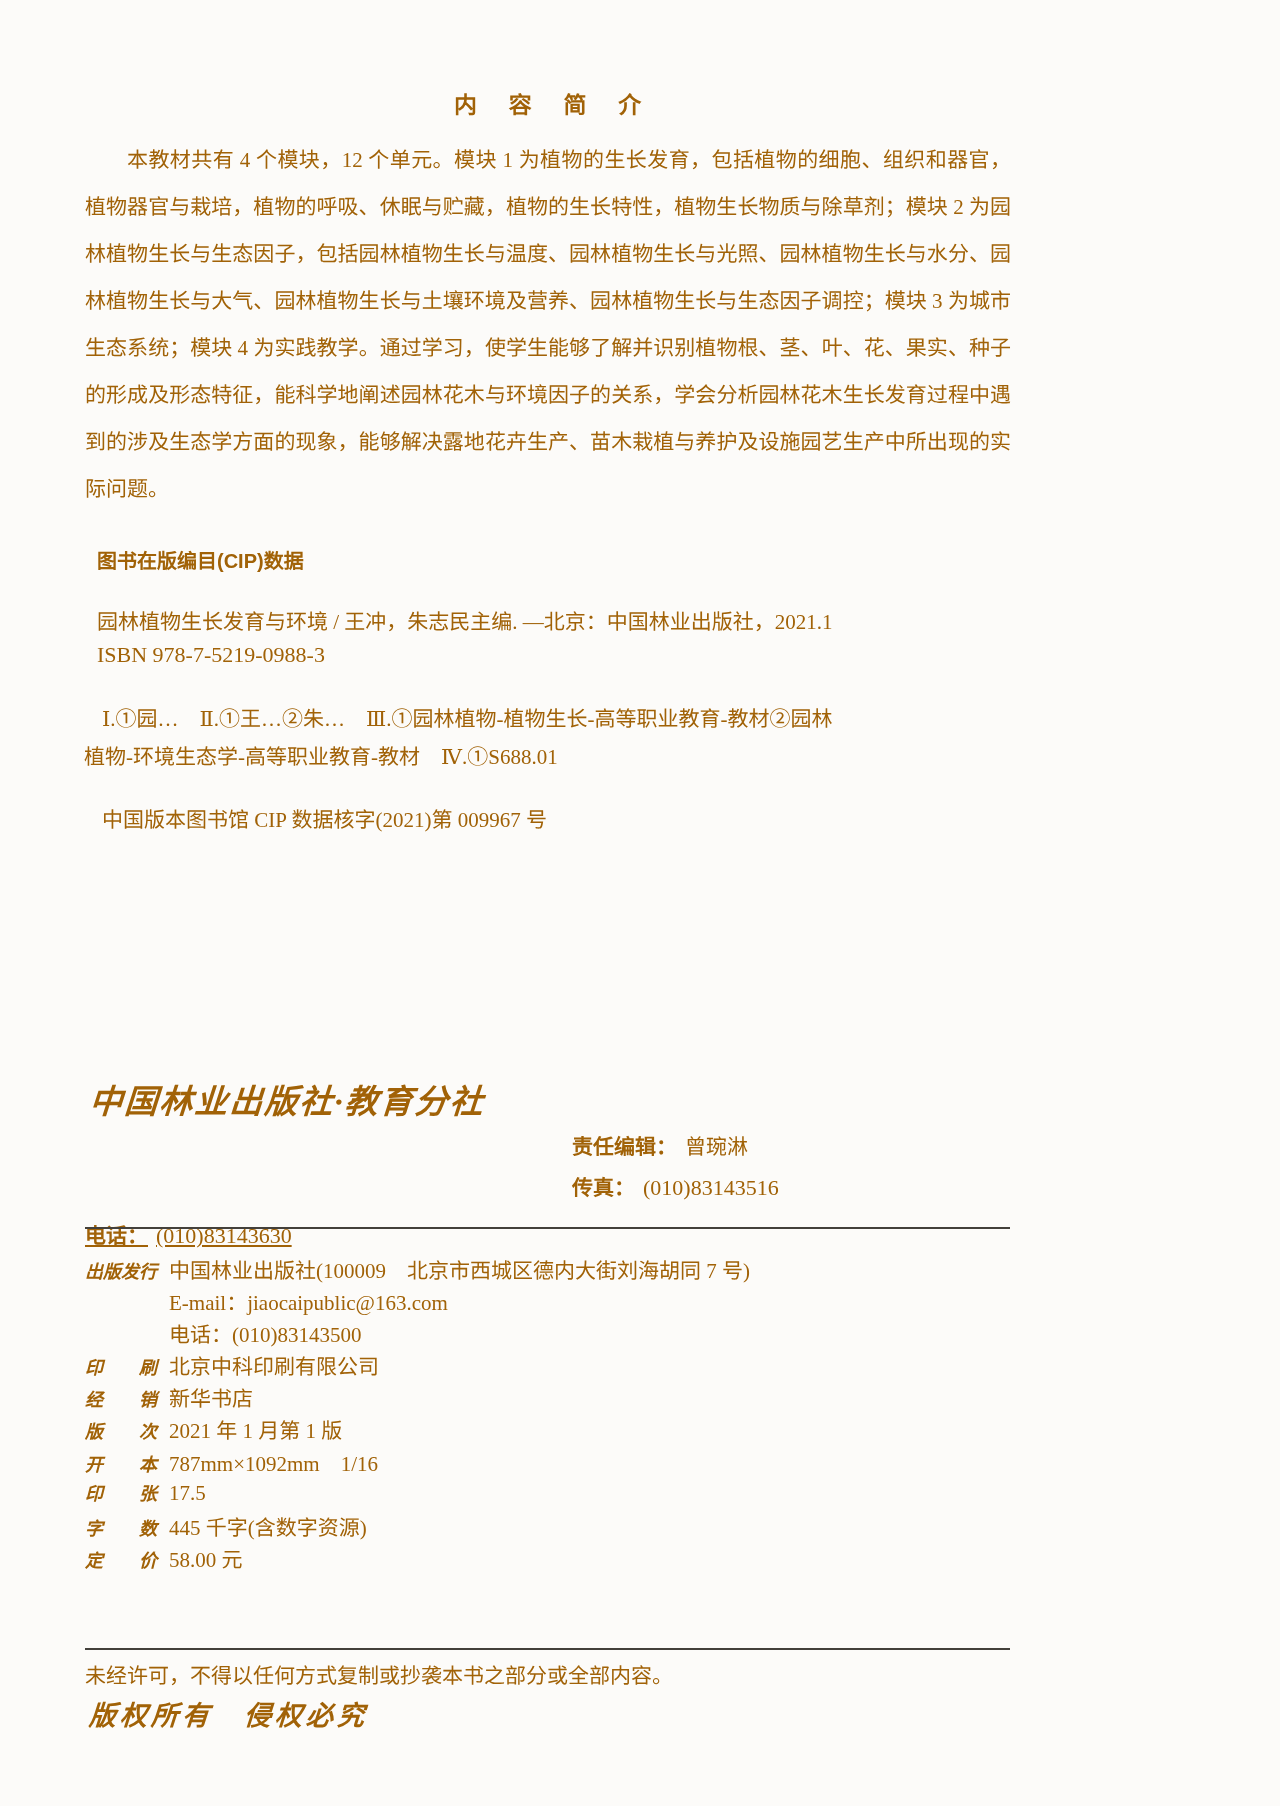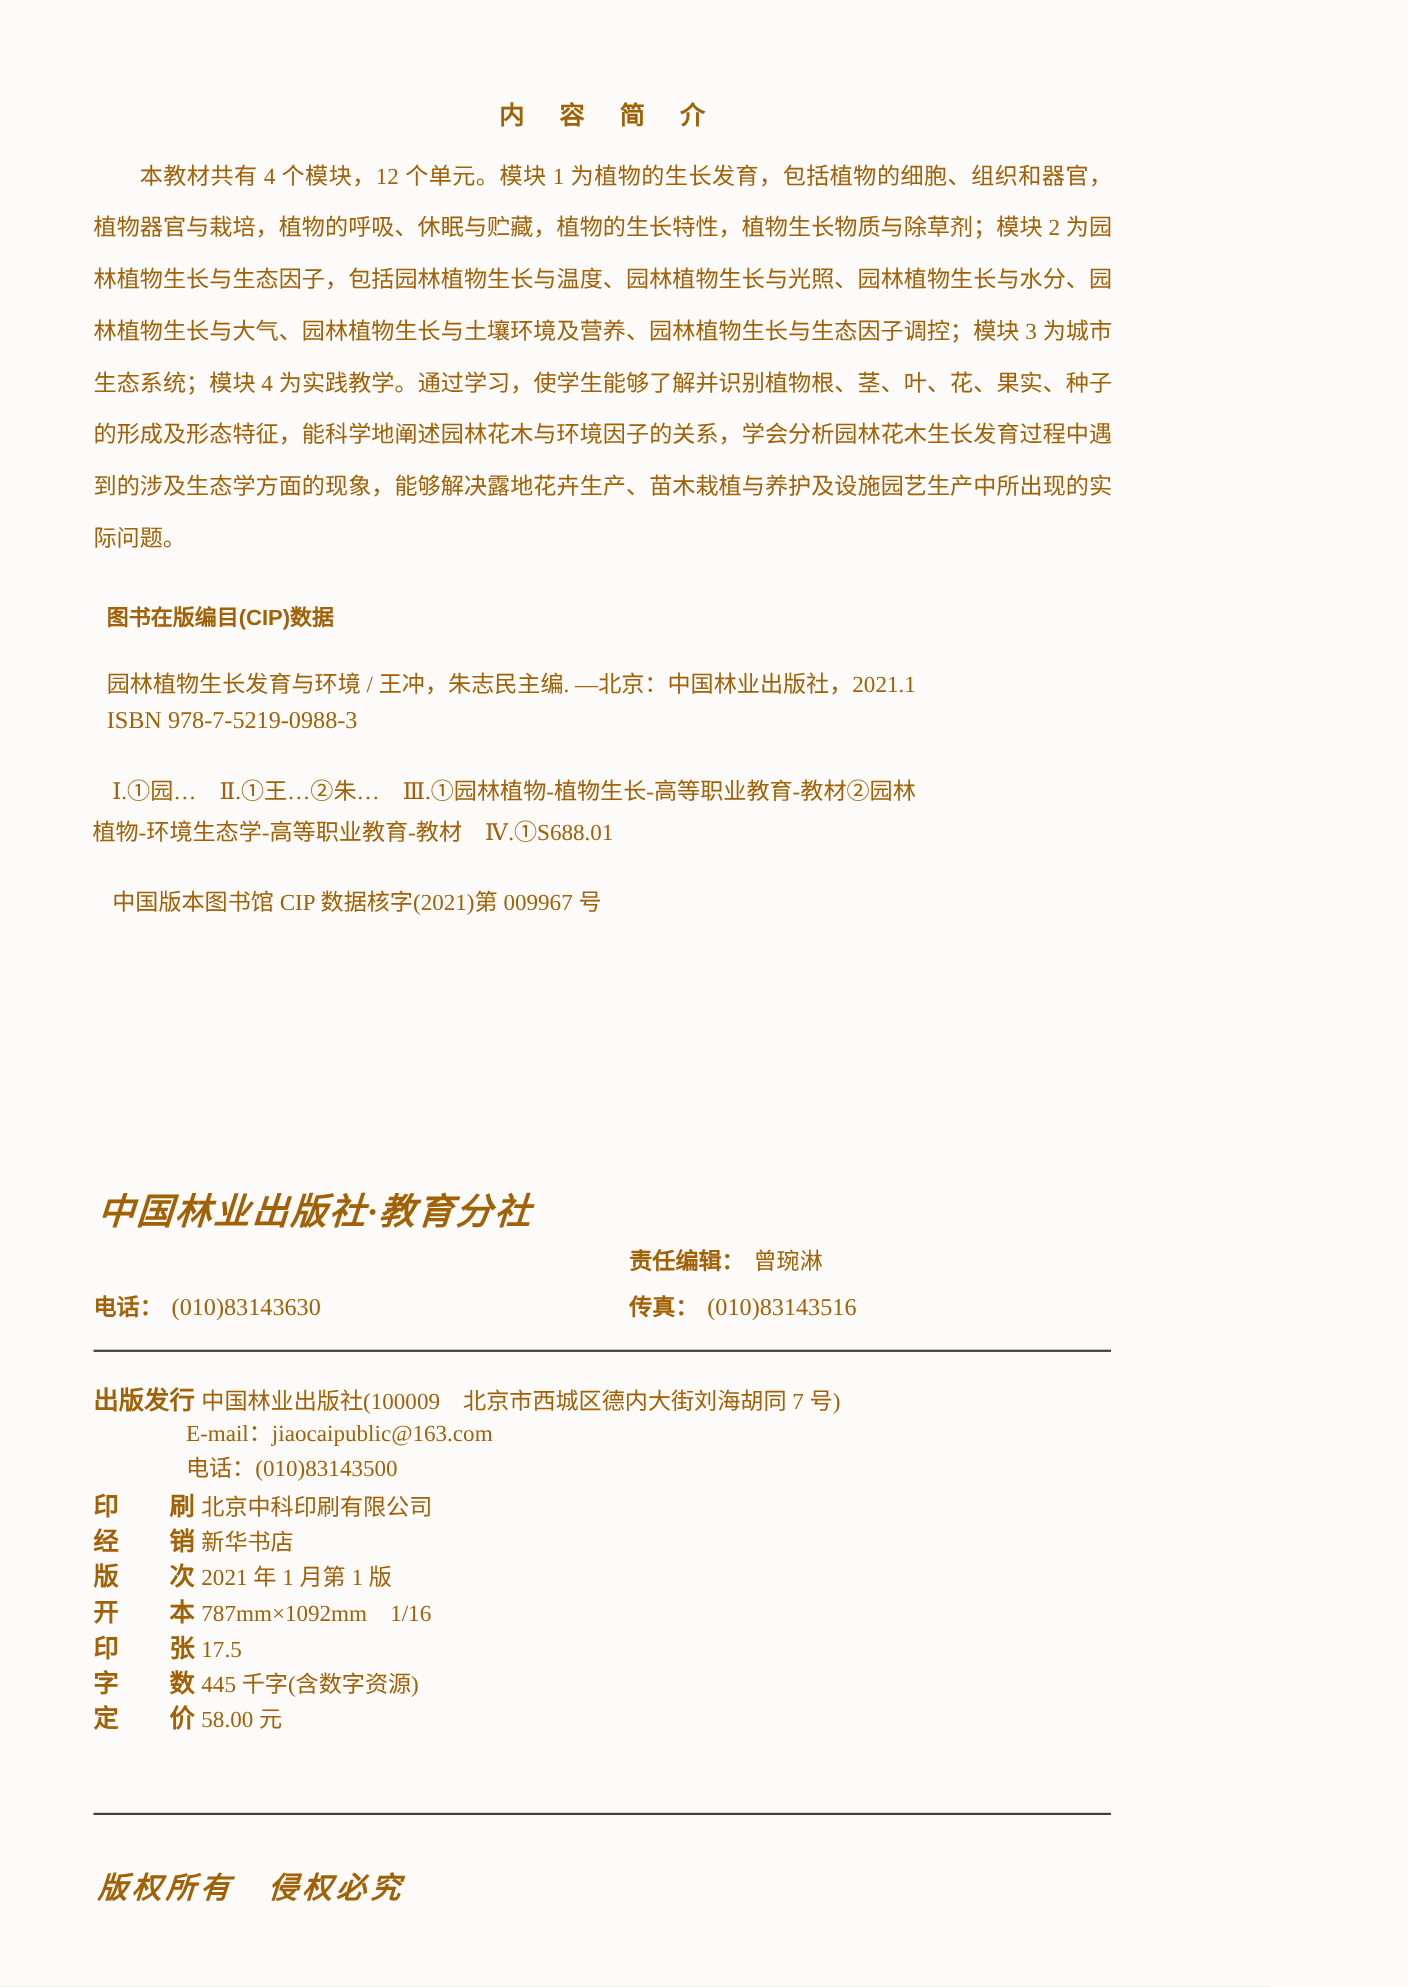--- a/index.html
+++ b/index.html
@@ -59,21 +59,21 @@
     letter-spacing: 2px;
     transform: skewX(-4deg);
     transform-origin: left bottom;
   }
   .label-hei {
     font-family: "Liberation Sans", "DejaVu Sans", sans-serif;
     font-weight: bold;
   }
   .editors-left  { left: 85px;  top: 1130px; font-size: 21px; }
   .editors-right { left: 572px; top: 1130px; font-size: 21px; }
-  .phone-left    { left: 85px;  top: 1171px; font-size: 22px; }
+  .phone-left    { left: 85px;  top: 1219px; font-size: 22px; text-decoration: underline; }
   .phone-right   { left: 572px; top: 1171px; font-size: 22px; }
   .editors-left .label-hei, .editors-right .label-hei,
   .phone-left .label-hei, .phone-right .label-hei { font-size: 21px; margin-right: 8px; }
 
   .rule {
     left: 85px; width: 925px; height: 0;
     border-top: 2px solid #43403b;
   }
   .rule-1 { top: 1227px; }
   .rule-2 { top: 1648px; }
@@ -84,22 +84,23 @@
   }
   .pub-row {
     display: flex;
     align-items: baseline;
     height: 32.1px;
   }
   .pub-label {
     flex: 0 0 78px;
     font-family: "Liberation Sans", "DejaVu Sans", sans-serif;
     font-weight: bold;
-    font-size: 23px;
+    font-size: 18px;
     white-space: pre;
+    font-style: italic;
   }
   .pub-value {
     margin-left: 6px;
     font-size: 21px;
     white-space: pre;
   }
 
   
   .notice {
     left: 85px; top: 1659px; width: 925px;
@@ -182,15 +183,16 @@
       <span class="pub-value">445 千字(含数字资源)</span>
     </div>
     <div class="pub-row">
       <span class="pub-label">定　　价</span>
       <span class="pub-value">58.00 元</span>
     </div>
   </div>
 
   <div class="abs rule rule-2"></div>
 
+  <div class="abs notice">未经许可，不得以任何方式复制或抄袭本书之部分或全部内容。</div>
   <div class="abs copyright">版权所有　侵权必究</div>
 
 </div>
 
 </body></html>

